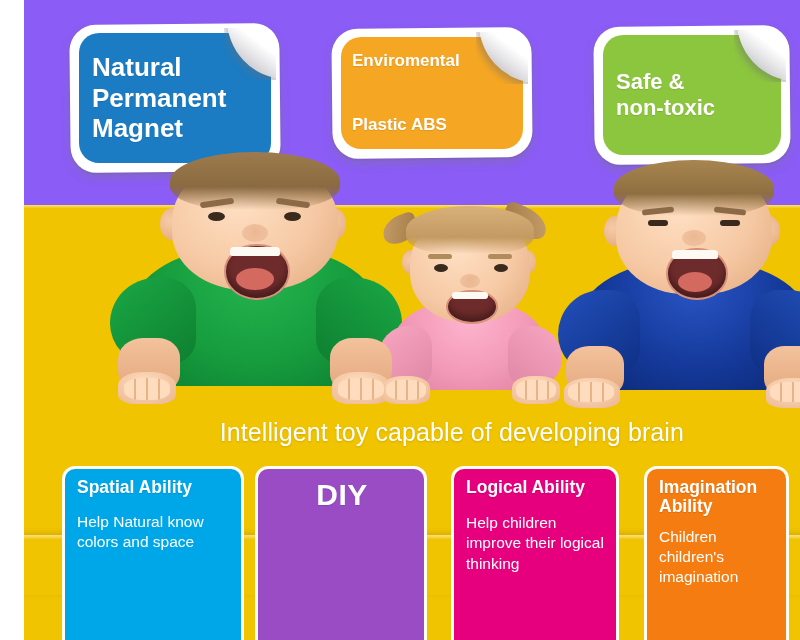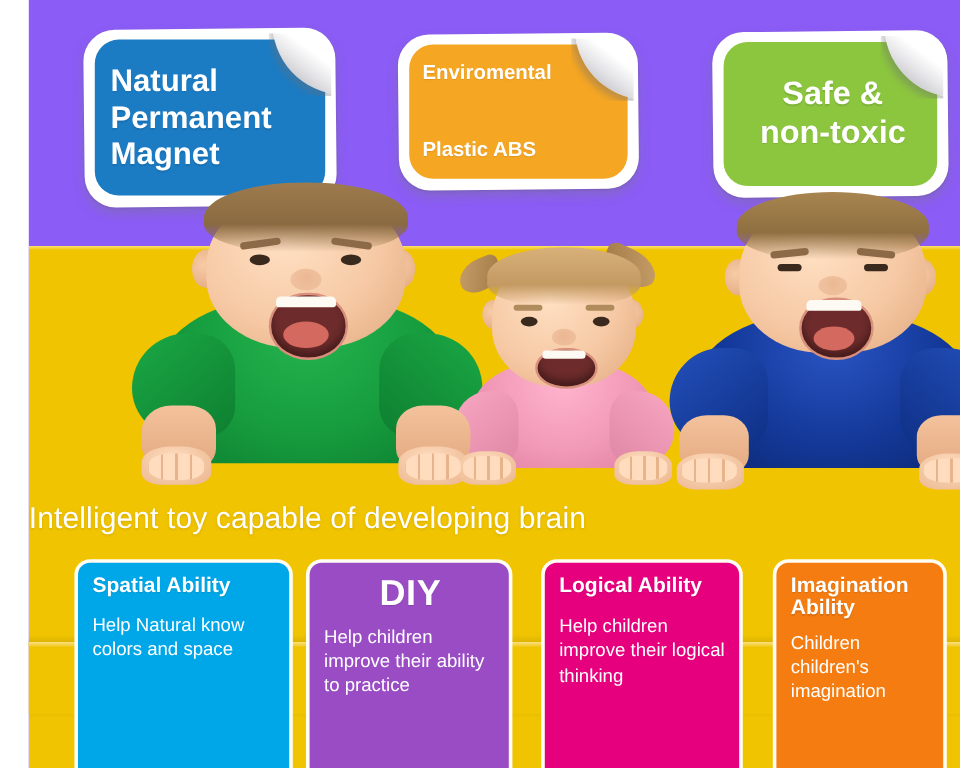--- a/index.html
+++ b/index.html
@@ -58,21 +58,21 @@
     color:#ffffff;font-weight:bold;line-height:1.17;
     text-shadow:0 1px 1px rgba(0,0,0,.10);
   }
   .sticker .label span{display:block;}
 
   #sticker-1{left:46px;top:24px;width:210px;height:148px;}
   #sticker-1 .label{font-size:26px;padding-left:22px;}
   #sticker-2{left:308px;top:28px;width:200px;height:130px;}
   #sticker-2 .label{font-size:17px;padding-left:20px;gap:44px;}
   #sticker-3{left:570px;top:26px;width:196px;height:138px;}
-  #sticker-3 .label{font-size:27px;padding-left:22px;align-items:center;}
+  #sticker-3 .label{font-size:22px;padding-left:22px;}
 
   
   .kids{position:absolute;left:0;top:150px;width:800px;height:250px;}
   .kid{position:absolute;bottom:0;}
 
   
   .head{
     position:absolute;border-radius:48% 48% 44% 44%;
     background:radial-gradient(ellipse at 40% 32%,#ffe0c4 0%,#f6c9a4 55%,#e0a87e 100%);
     z-index:3;
@@ -105,21 +105,21 @@
     background:#f0c400;z-index:8;
     box-shadow:0 -2px 5px rgba(150,115,0,.28);
   }
   .banner .lip{
     position:absolute;left:0;top:0;width:100%;height:4px;
     background:linear-gradient(to bottom,#fbe07e,#f2c81c);
   }
 
   
   .tagline{
-    position:absolute;left:0;top:418px;width:660px;text-align:left;
+    position:absolute;left:0;top:418px;width:660px;text-align:right;
     color:#ffffff;font-size:25px;letter-spacing:.1px;z-index:9;
     text-shadow:0 1px 2px rgba(150,110,0,.30);
   }
 
   
   .cards{position:absolute;left:0;top:462px;width:800px;height:178px;z-index:9;}
   .card{
     position:absolute;top:4px;bottom:-6px;
     border-radius:13px 13px 0 0;
     border:3px solid #fffdf4;
@@ -325,21 +325,20 @@
 
   <div class="cards">
 
     <div class="card" id="card-1">
       <div class="hd">Spatial Ability</div>
       <div class="bd">Help Natural know colors and space</div>
     </div>
 
     <div class="card" id="card-2">
       <div class="hd">DIY</div>
-      <div class="bd">Help children improve their ability to practice</div>
     </div>
 
     <div class="card" id="card-3">
       <div class="hd">Logical Ability</div>
       <div class="bd">Help children improve their logical thinking</div>
     </div>
 
     <div class="card" id="card-4">
       <div class="hd two-line">Imagination Ability</div>
       <div class="bd">Children children's imagination</div>

